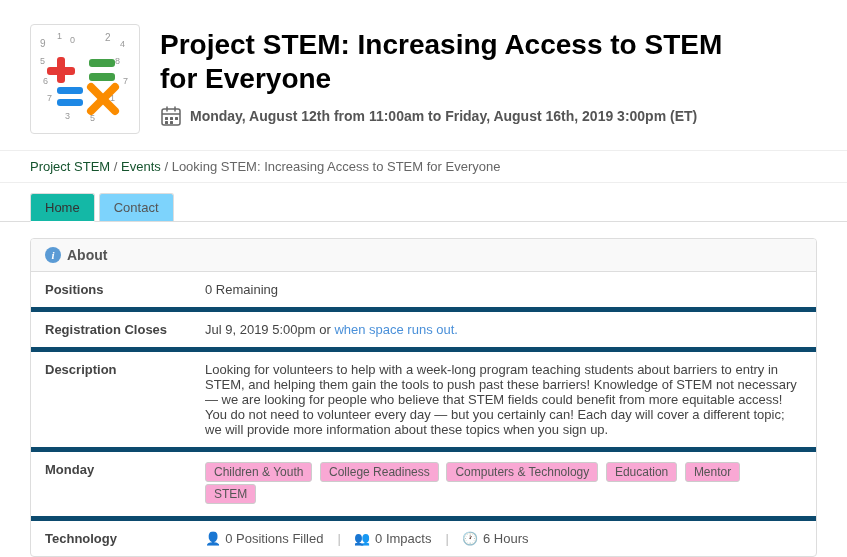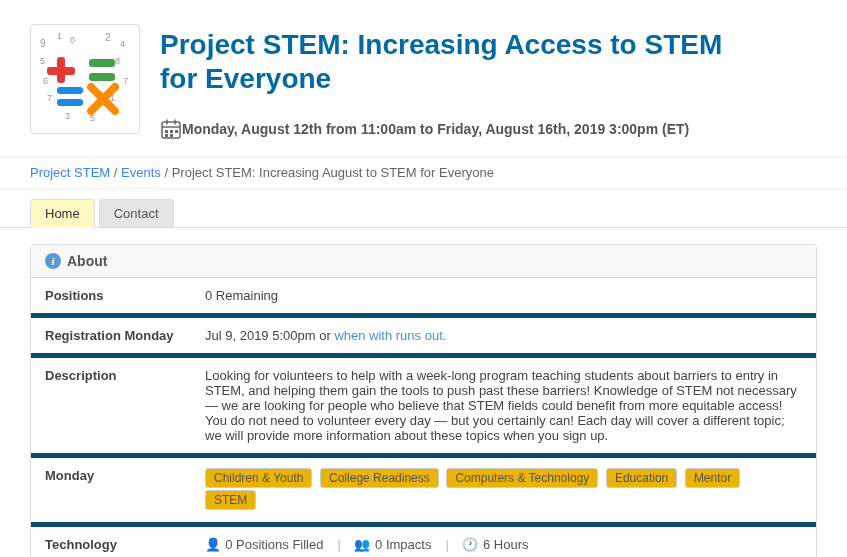--- a/index.html
+++ b/index.html
@@ -39,28 +39,29 @@
     }
 
     .header-text {
       flex: 1;
       padding-top: 4px;
     }
 
     .event-title {
       font-size: 28px;
       font-weight: bold;
-      color: #0369a1;
+      color: #000000;
       line-height: 1.2;
-      margin-bottom: 23px;
+      margin-bottom: 10px;
     }
 
     .event-date {
       display: flex;
       align-items: center;
+      gap: 8px;
       color: #555;
       font-size: 14px;
       font-weight: 600;
     }
 
     .calendar-icon {
       width: 22px;
       height: 22px;
       color: #666;
     }
@@ -68,21 +69,21 @@
     
     .breadcrumb {
       padding: 8px 30px;
       border-top: 1px solid #eee;
       border-bottom: 1px solid #eee;
       font-size: 13px;
       color: #666;
     }
 
     .breadcrumb a {
-      color: #3b82f6;
+      color: #14532d;
       text-decoration: none;
     }
 
     .breadcrumb span {
       color: #666;
     }
 
     
     .nav-tabs {
       display: flex;
@@ -91,27 +92,27 @@
       border-bottom: 1px solid #ddd;
     }
 
     .nav-tab {
       padding: 6px 14px;
       font-size: 13px;
       border: 1px solid #ddd;
       border-bottom: none;
       border-radius: 3px 3px 0 0;
       cursor: pointer;
-      background: #e5e5e5;
+      background: #7dd3fc;
       color: #555;
       text-decoration: none;
     }
 
     .nav-tab.active {
-      background: #fef9c3;
+      background: #14b8a6;
       border-bottom: 1px solid #fff;
       margin-bottom: -1px;
       color: #333;
     }
 
     
     .main-content {
       padding: 16px 30px;
     }
 
@@ -188,21 +189,21 @@
     
     .tag {
       display: inline-block;
       padding: 2px 8px;
       border: 1px solid #ccc;
       border-radius: 3px;
       font-size: 12px;
       color: #555;
       margin-right: 4px;
       margin-bottom: 2px;
-      background: #eab308;
+      background: #f9a8d4;
     }
 
     
     .givepulse-row {
       display: flex;
       align-items: center;
       gap: 14px;
       font-size: 13px;
       color: #555;
     }
@@ -278,21 +279,21 @@
       <span>Monday, August 12th from 11:00am to Friday, August 16th, 2019 3:00pm (ET)</span>
     </div>
   </div>
 </div>
 
 <div class="breadcrumb">
   <a href="#">Project STEM</a>
   <span> / </span>
   <a href="#">Events</a>
   <span> / </span>
-  <span>Project STEM: Increasing August to STEM for Everyone</span>
+  <span>Looking STEM: Increasing Access to STEM for Everyone</span>
 </div>
 
 <div class="nav-tabs">
   <a class="nav-tab active" href="#">Home</a>
   <a class="nav-tab" href="#">Contact</a>
 </div>
 
 <div class="main-content">
   <div class="about-box">
 
@@ -301,25 +302,25 @@
       <span>About</span>
     </div>
 
     <table class="detail-table">
       <tbody>
           <tr>
         <td>Positions</td>
         <td>0 Remaining</td>
       </tr>
       <tr>
-        <td>Registration Monday</td>
+        <td>Registration Closes</td>
         <td>
           <span>Jul 9, 2019 5:00pm</span>
           <span> or </span>
-          <a href="#" class="link-blue">when with runs out.</a>
+          <a href="#" class="link-blue">when space runs out.</a>
         </td>
       </tr>
       <tr>
         <td>Description</td>
         <td>Looking for volunteers to help with a week-long program teaching students about barriers to entry in STEM, and helping them gain the tools to push past these barriers! Knowledge of STEM not necessary — we are looking for people who believe that STEM fields could benefit from more equitable access! You do not need to volunteer every day — but you certainly can! Each day will cover a different topic; we will provide more information about these topics when you sign up.</td>
       </tr>
       <tr>
         <td>Monday</td>
         <td>
           <span class="tag">Children &amp; Youth</span>

